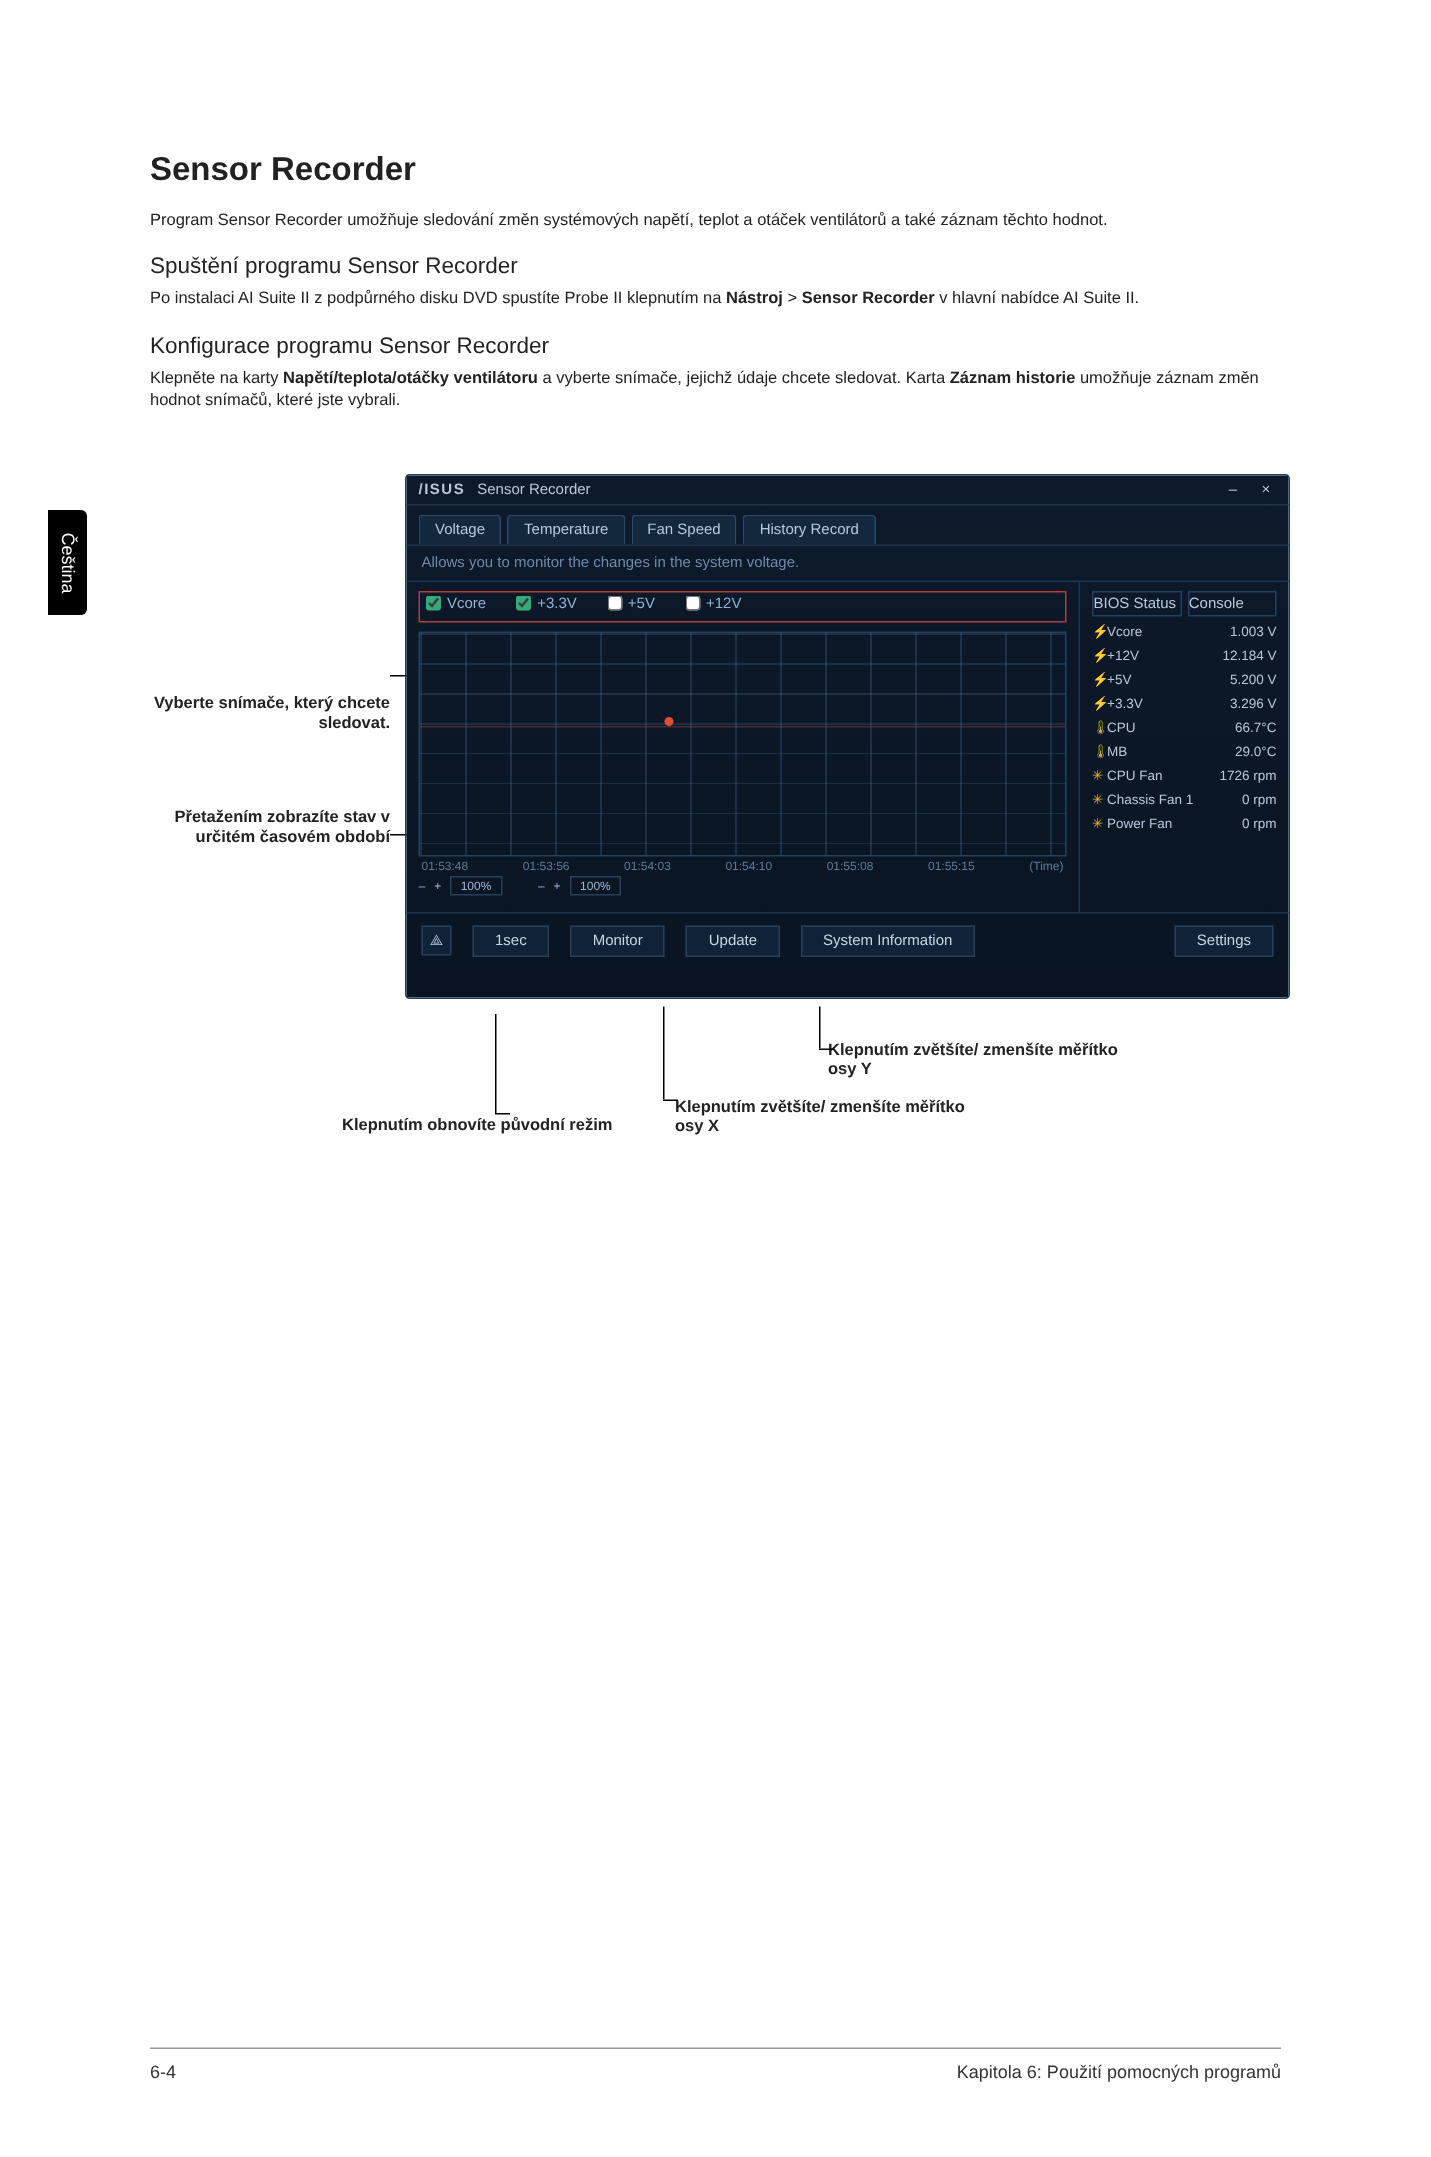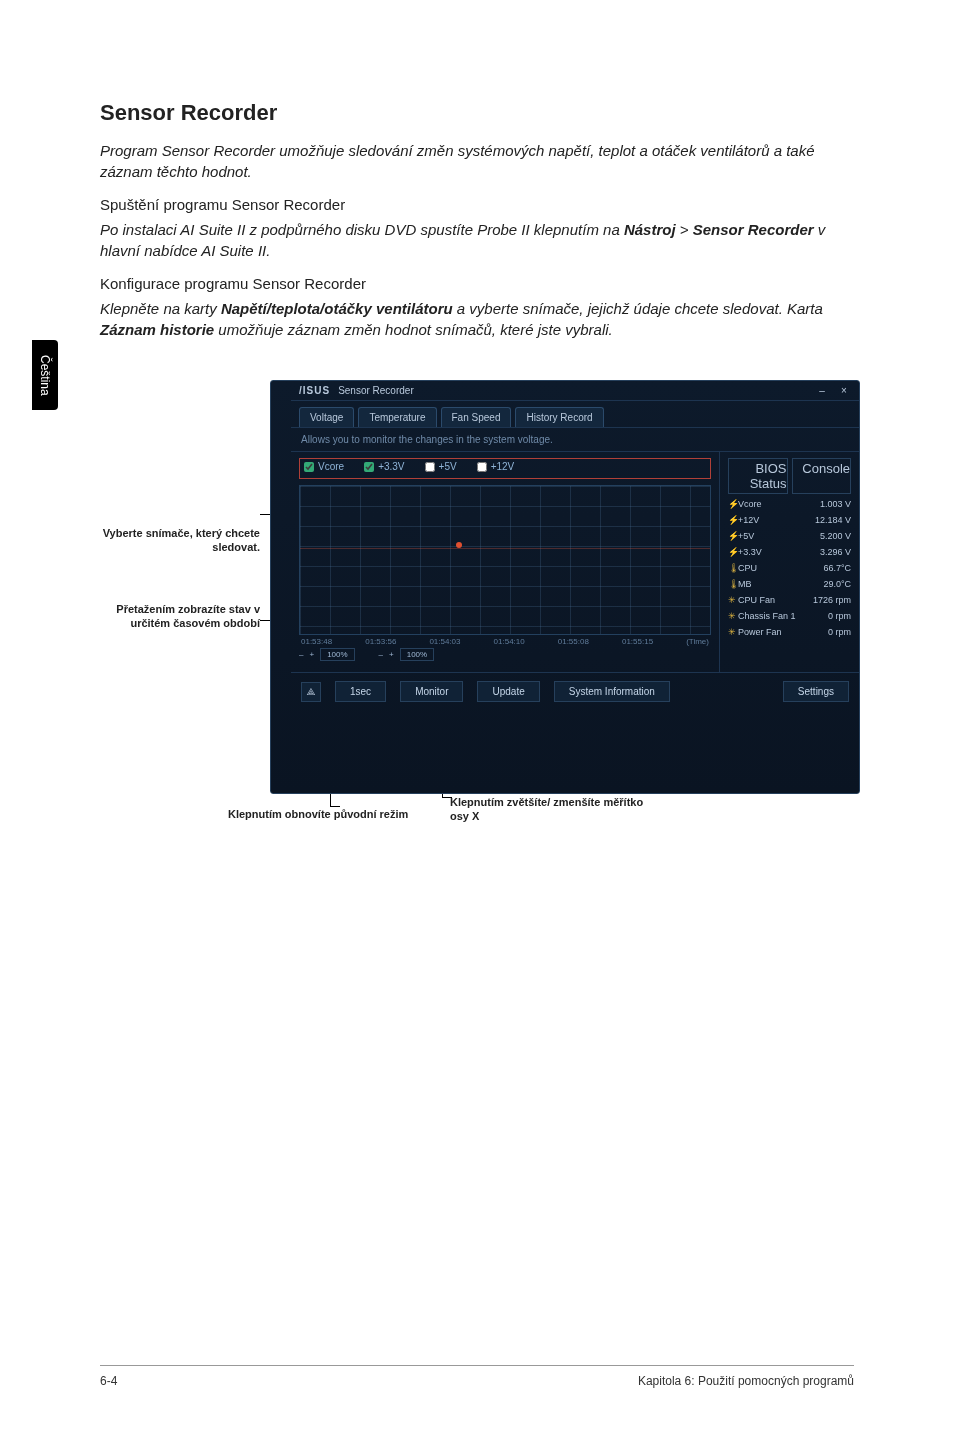--- a/index.html
+++ b/index.html
@@ -15,38 +15,38 @@
     color: #fff;
     font-size: 12px;
     writing-mode: vertical-rl;
     text-orientation: mixed;
     display: flex;
     align-items: center;
     justify-content: center;
     border-radius: 0 4px 4px 0;
   }
   h2.title { font-size: 22px; font-weight: 700; margin-bottom: 14px; }
-  p.body { font-size: 15px; line-height: 1.4; margin-bottom: 14px; font-style: italic; }
+  p.body { font-size: 11px; line-height: 1.4; margin-bottom: 14px; }
   p.subhead { font-size: 15px; font-weight: 400; margin-bottom: 6px; margin-top: 10px; }
   .bold { font-weight: 700; }
 
   
   .figure { position: relative; margin-top: 40px; height: 560px; }
   .callout { position: absolute; font-size: 11px; font-weight: 700; text-align: right; line-height: 1.25; }
   .callout.left1 { left: 0; top: 122px; width: 160px; margin-top: 25px; }
   .callout.left2 { left: 0; top: 223px; width: 160px; }
   .callout.bottomL { left: 128px; top: 428px; width: 190px; text-align: left; }
   .callout.bottomM { left: 350px; top: 416px; width: 200px; text-align: left; }
   .callout.bottomR { left: 452px; top: 378px; width: 200px; text-align: left; }
 
   
   .shot {
-    position: absolute; left: 170px; top: 0; width: 590px; height: 414px;
+    position: absolute; left: 170px; top: 0; width: 590px; height: 350px;
     background: linear-gradient(#0d1a2b, #0a1422);
-    border: 1px solid #26405c; border-radius: 3px; color: #b8c8db; font-size: 10px; padding-left: 20px;
+    border: 1px solid #26405c; border-radius: 3px; color: #b8c8db; font-size: 10px;
   }
   .shot .titlebar { display:flex; align-items:center; gap:8px; padding:4px 8px; border-bottom:1px solid #1d3450; }
   .shot .titlebar .logo { font-weight:700; letter-spacing:1px; }
   .shot .titlebar .spacer { flex:1; }
   .shot .titlebar .winbtn { width:14px; text-align:center; cursor:default; }
   .shot .tabs { display:flex; gap:4px; padding:6px 8px 0 8px; }
   .shot .tabs .tab { padding:4px 10px; border:1px solid #2b4a6b; border-bottom:none; border-radius:3px 3px 0 0; background:#13273d; }
   .shot .hint { padding:6px 10px; color:#6f8aa8; border-top:1px solid #1d3450; border-bottom:1px solid #1d3450; }
   .shot .mainrow { display:flex; height: 220px; }
   .shot .chartarea { flex:1; position:relative; padding:6px 8px; }
@@ -60,21 +60,21 @@
       repeating-linear-gradient(to bottom, rgba(80,120,160,0.25) 0 1px, transparent 1px 20px);
     border:1px solid #23405e;
   }
   .shot .chart .dot { position:absolute; left:38%; top:38%; width:6px; height:6px; background:#e05030; border-radius:50%; }
   .shot .chart .line { position:absolute; left:0; right:0; top:42%; height:1px; background:rgba(200,80,60,0.35); }
   .shot .axis { display:flex; justify-content:space-between; font-size:8px; color:#5f7b99; padding:2px 2px 0 2px; }
   .shot .zoombar { display:flex; gap:6px; align-items:center; font-size:8px; color:#9fb8d4; padding-top:2px; }
   .shot .zoombar .box { border:1px solid #26405c; padding:1px 6px; }
   .shot .sidebar { width:140px; border-left:1px solid #1d3450; padding:6px 8px; display:flex; flex-direction:column; gap:4px; }
   .shot .sidebar .hdr { display:flex; gap:4px; }
-  .shot .sidebar .hdr div { flex:1; text-align:right; border:1px solid #26405c; padding:2px 0; font-size:13px; }
+  .shot .sidebar .hdr div { flex:1; text-align:left; border:1px solid #26405c; padding:2px 0; font-size:10px; }
   .shot .sidebar .row { display:flex; justify-content:space-between; font-size:9px; padding:1px 0; }
   .shot .sidebar .ic { width:10px; display:inline-block; color:#d8b040; }
   .shot .footer { display:flex; gap:14px; align-items:center; padding:8px 10px; border-top:1px solid #1d3450; }
   .shot .footer .fbtn { border:1px solid #26405c; padding:4px 14px; background:#102236; color:#c4d5e8; font-size:10px; cursor:pointer; }
   .shot .footer .ficon { width:20px; height:20px; border:1px solid #26405c; background:#102236; display:flex; align-items:center; justify-content:center; }
 
   
   .lead { position:absolute; background:#000; }
   .lead.h { height:1px; }
   .lead.v { width:1px; }

